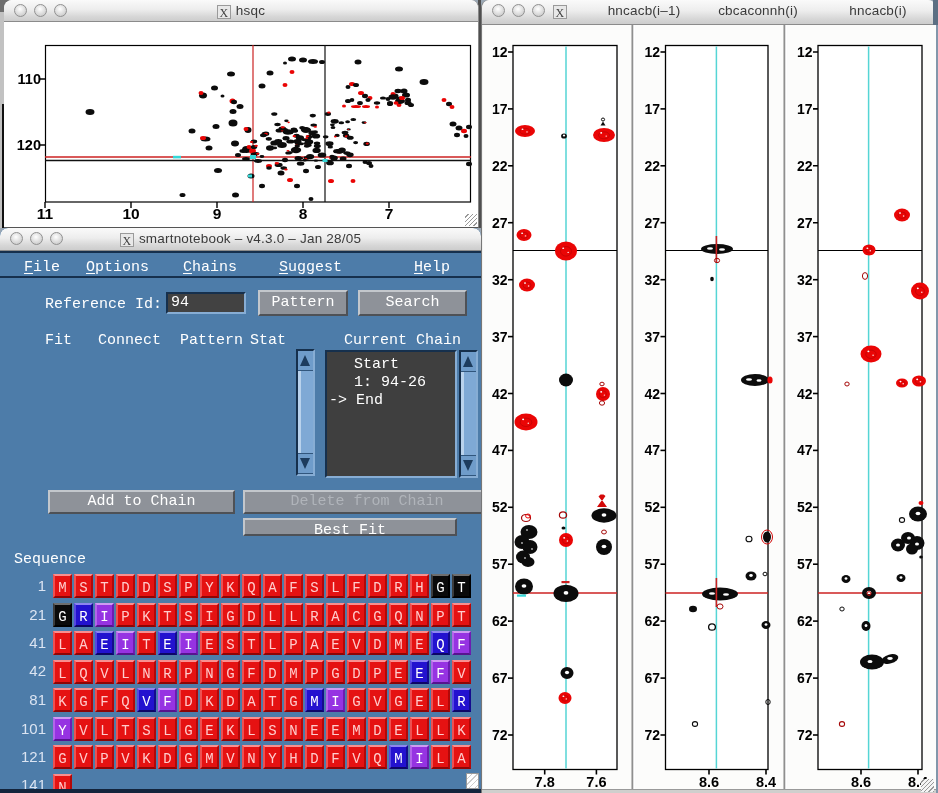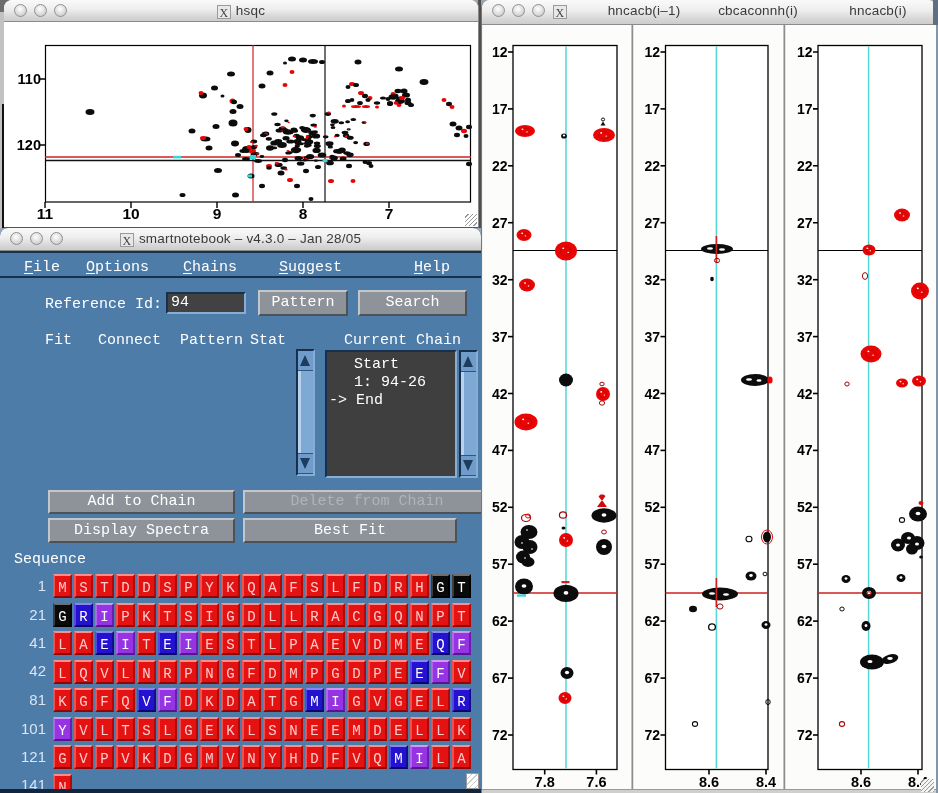--- a/index.html
+++ b/index.html
@@ -630,22 +630,21 @@
   <div class="sarr">
         <div class="tri-up"></div>
       </div>
   <div class="sthumb" style="height:84px"></div>
   <div class="sarr">
         <div class="tri-dn"></div>
       </div>
 </div>
 <div class="btn" style="left:48px;top:262px;width:187px;height:24px;line-height:20px">Add to Chain</div>
 <div class="btn dis" style="left:243px;top:262px;width:248px;height:24px;line-height:20px">Delete from Chain</div>
-<div class="btn" style="left:48px;top:290px;width:187px;height:25px;line-height:21px">Display Spectra</div>
-<div class="btn" style="left:243px;top:290px;width:214px;height:25px;line-height:21px">Best Fit</div>
+<div class="btn" style="left:243px;top:290px;width:214px;height:18px;line-height:21px">Best Fit</div>
 <div class="snbtext" style="left:14px;top:323px">Sequence</div>
 <div class="seqlab" style="top:349px">1</div>
 <div class="sq r" style="left:53px;top:346.0px">M</div>
 <div class="sq r" style="left:74px;top:346.0px">S</div>
 <div class="sq r" style="left:95px;top:346.0px">T</div>
 <div class="sq r" style="left:116px;top:346.0px">D</div>
 <div class="sq r" style="left:137px;top:346.0px">D</div>
 <div class="sq r" style="left:158px;top:346.0px">S</div>
 <div class="sq r" style="left:179px;top:346.0px">P</div>
 <div class="sq r" style="left:200px;top:346.0px">Y</div>

